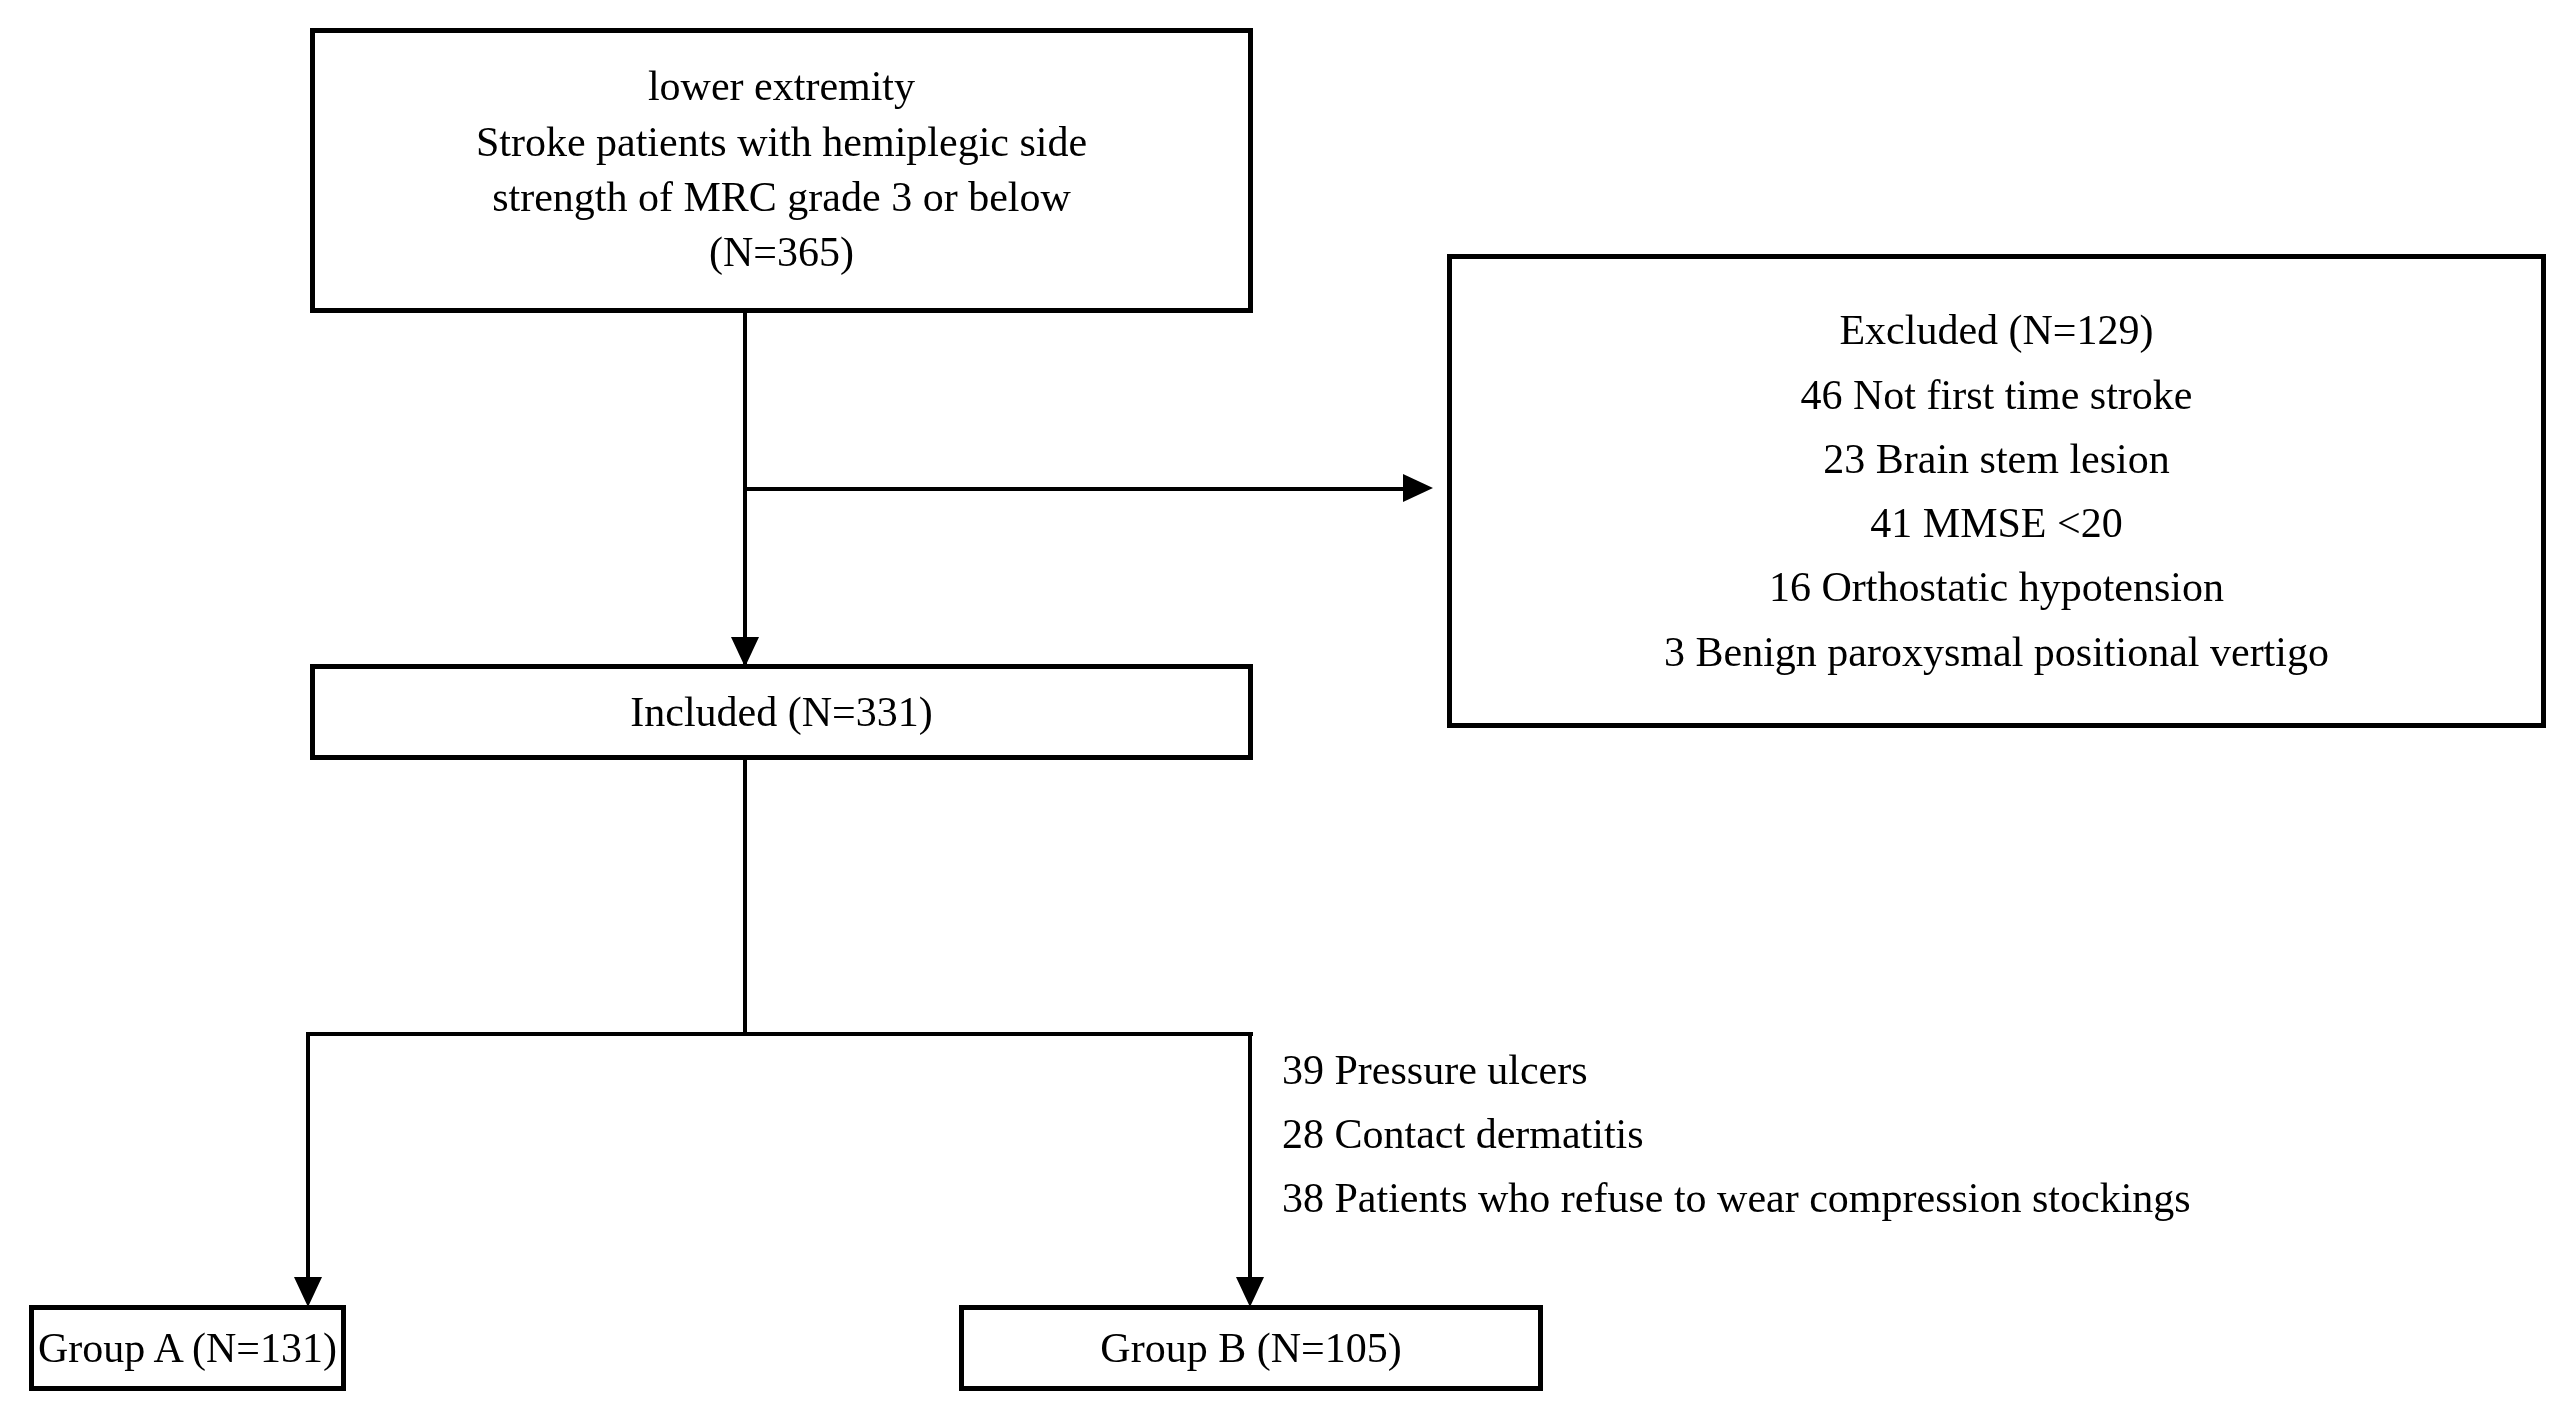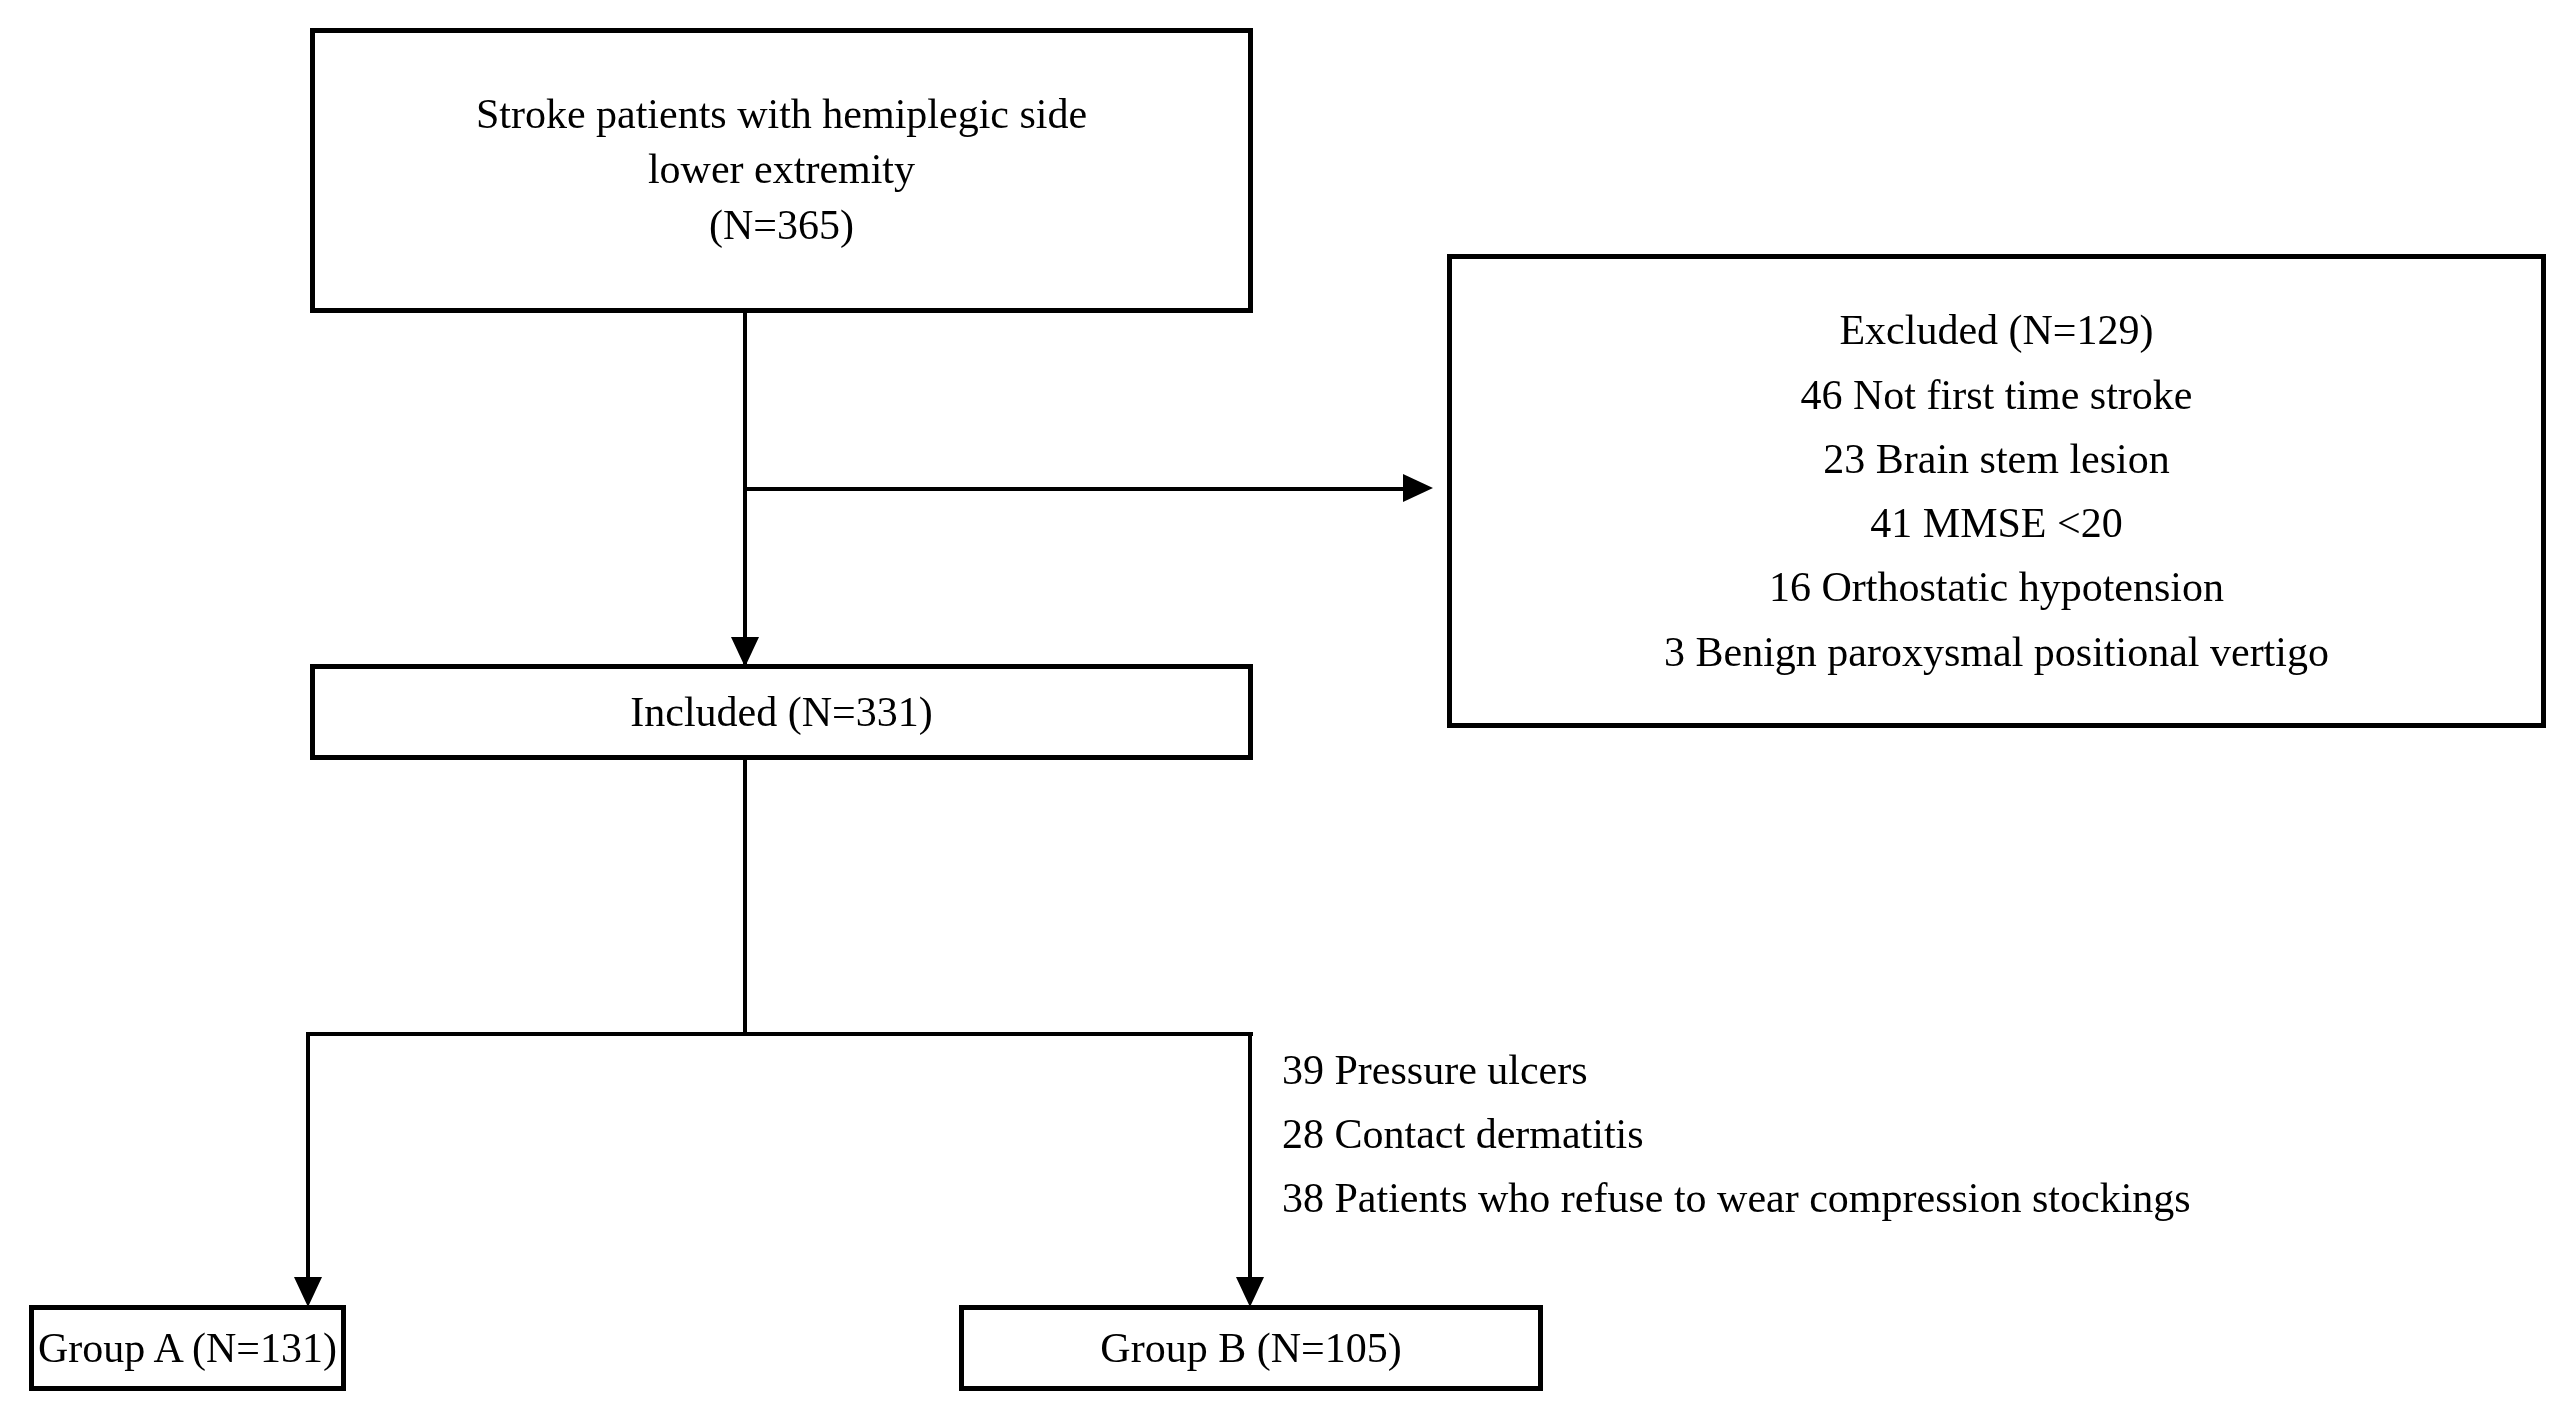--- a/index.html
+++ b/index.html
@@ -107,22 +107,23 @@
     white-space: nowrap;
   }
   #side-notes .note-line { display: block; }
 </style>
 </head>
 <body>
 
 <div id="canvas">
 
   <div class="flowbox" id="box-source">
+    <span class="line">lower extremity</span>
     <span class="line">Stroke patients with hemiplegic side</span>
-    <span class="line">lower extremity</span>
+    <span class="line">strength of  MRC grade 3 or below</span>
     <span class="line">(N=365)</span>
   </div>
 
   <div class="flowbox" id="box-excluded">
     <span class="line">Excluded (N=129)</span>
     <span class="line">46 Not first time stroke</span>
     <span class="line">23 Brain stem lesion</span>
     <span class="line">41 MMSE &lt;20</span>
     <span class="line">16 Orthostatic hypotension</span>
     <span class="line">3 Benign paroxysmal positional vertigo</span>

